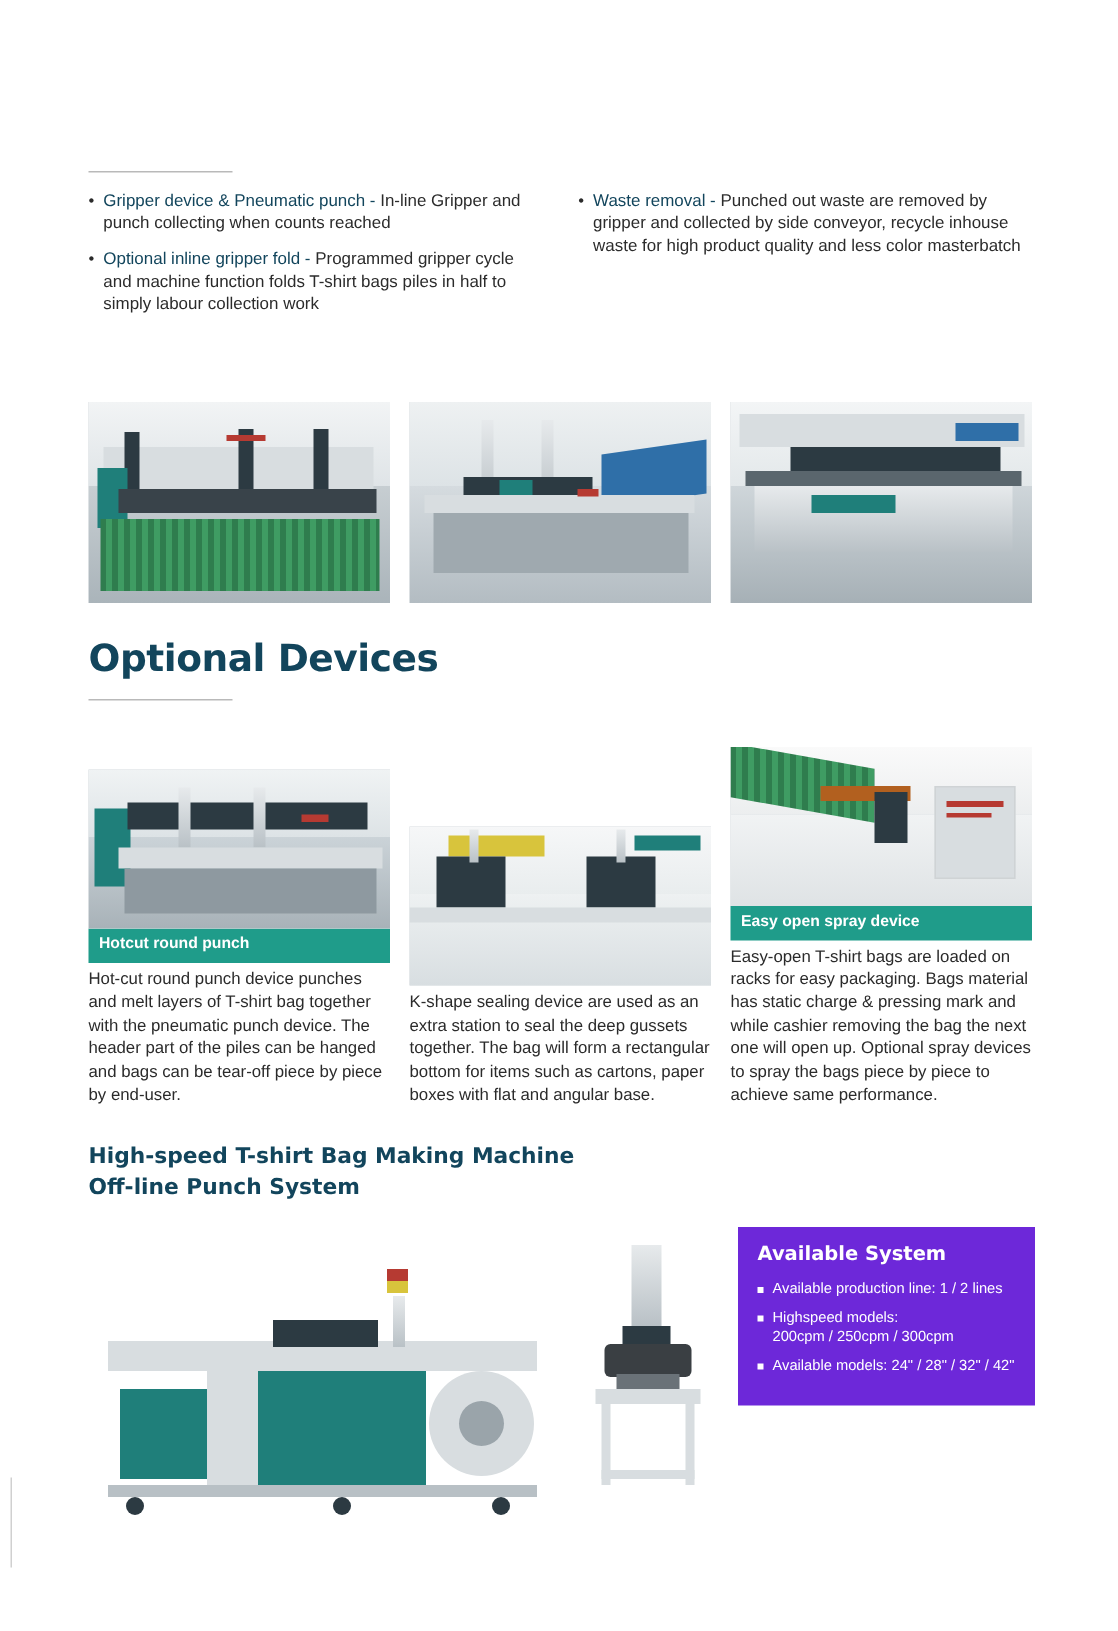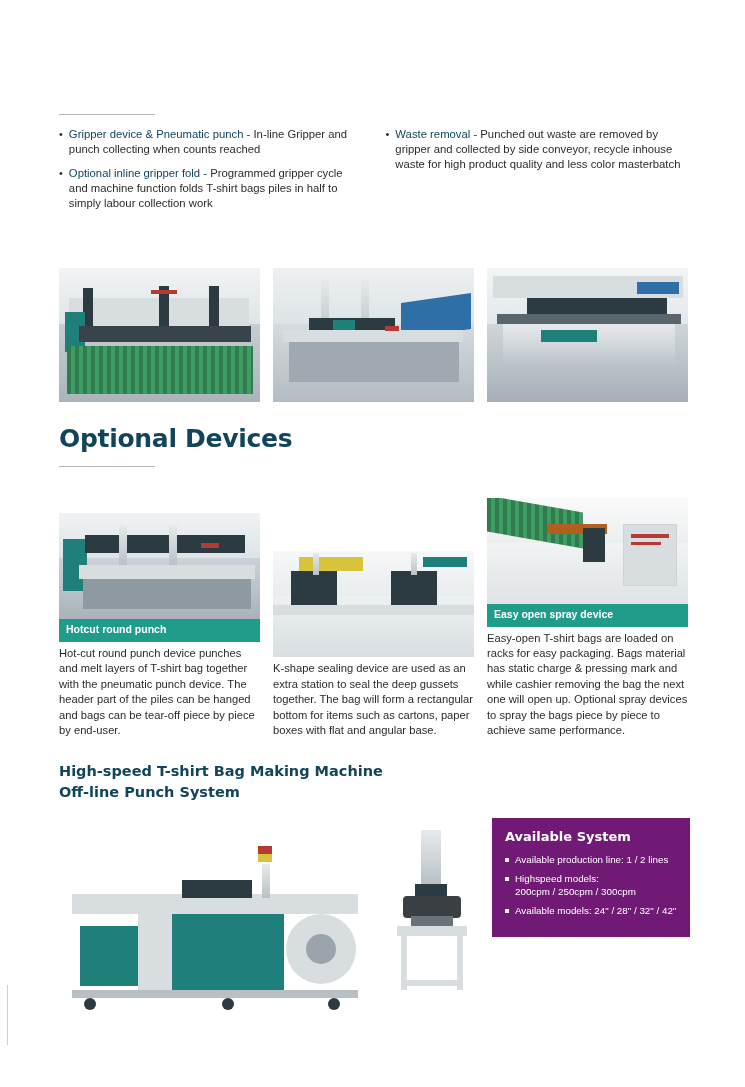--- a/index.html
+++ b/index.html
@@ -133,21 +133,21 @@
   }
   .model-code {
     font-size: 10.5px;
     font-weight: 700;
     color: #222;
     margin-top: 11px;
   }
 
   .avail-box {
     width: 198px;
-    background: #701a75;
+    background: #6d28d9;
     color: #ffffff;
     padding: 11px 13px 14px 13px;
   }
   .avail-box h3 {
     font-family: "DejaVu Sans", sans-serif;
     font-size: 13px;
     font-weight: 700;
     margin: 0 0 9px 0;
   }
   .avail-item {

